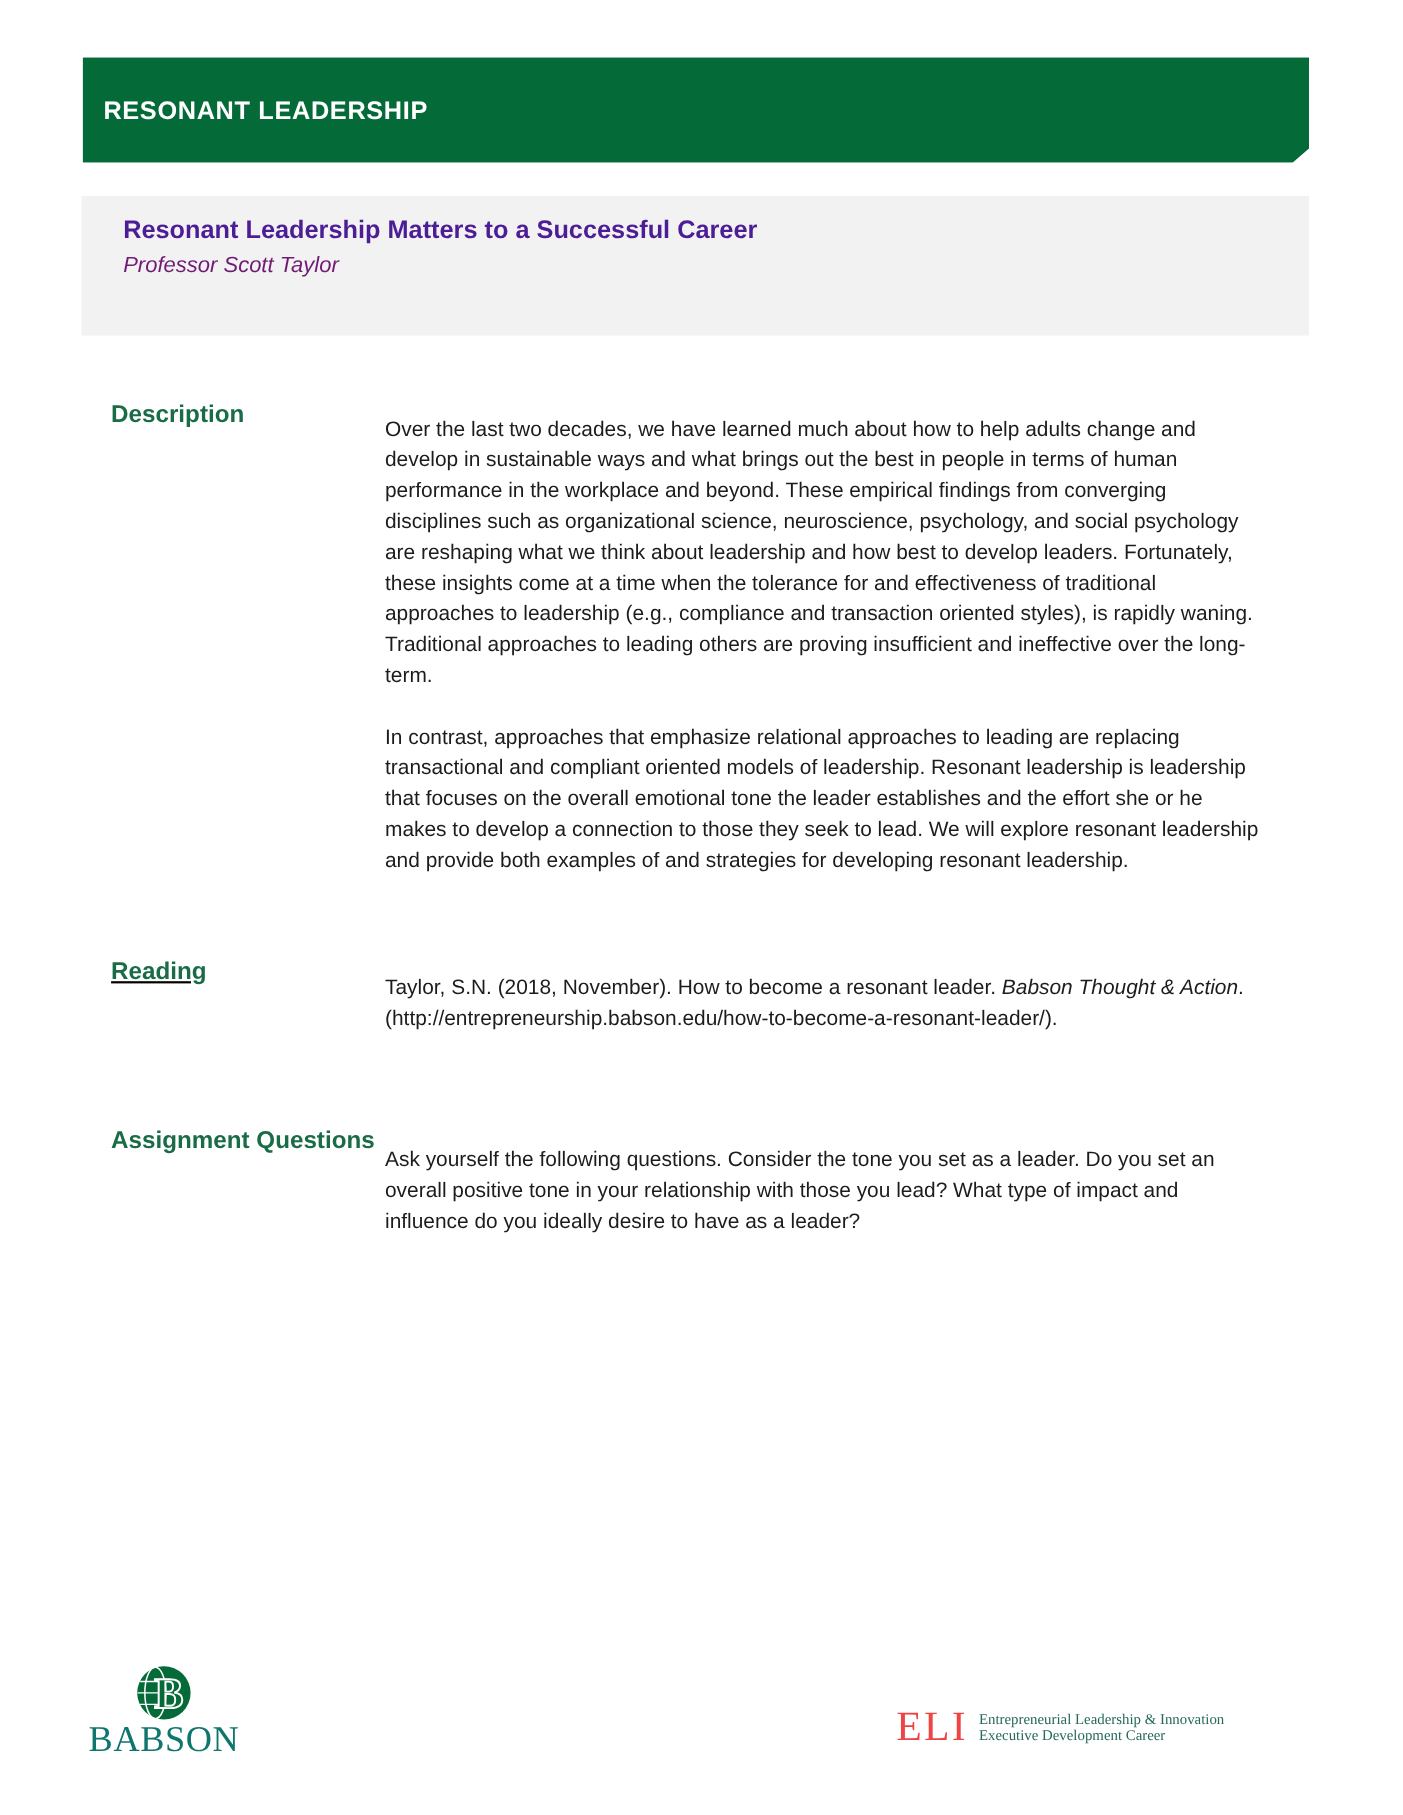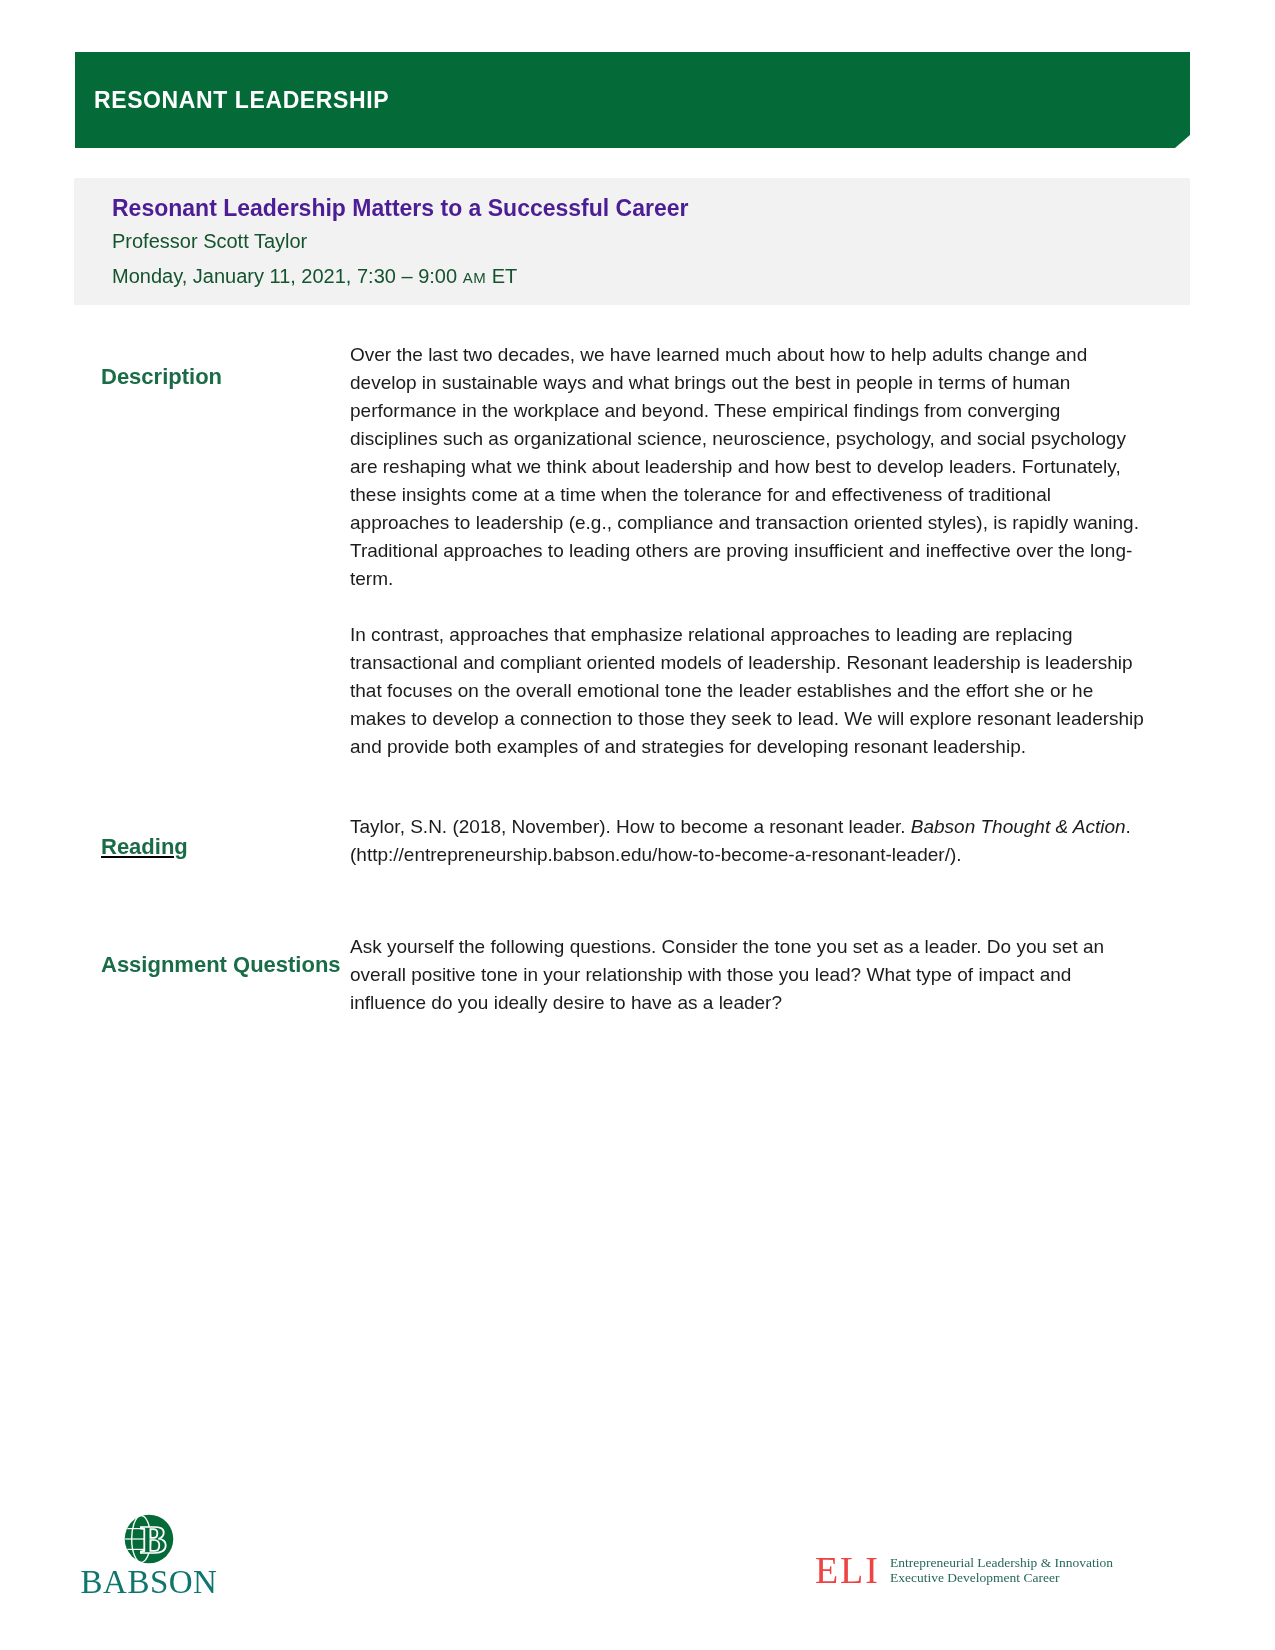--- a/index.html
+++ b/index.html
@@ -29,30 +29,30 @@
     position:absolute; left:74px; top:178px;
     width:1124px; height:127px;
     background:#F2F2F2;
     box-sizing:border-box;
     padding:16px 0 0 38px;
   }
   .session-title {
     color:#4c1d95; font-size:23px; font-weight:bold; line-height:28px;
   }
   .session-meta {
-    color:#14532d; font-size:20px; line-height:31px;
+    color:#701a75; font-size:20px; font-style:italic; line-height:31px;
     margin-top:4px;
   }
   .session-meta .meridiem { font-size:15px; letter-spacing:0.5px; }
 
   
   .content { position:absolute; left:101px; top:341px; width:1044px; }
   .row { display:flex; }
   .label-col { flex:0 0 249px; width:249px; }
-  .text-col { flex:1; }
+  .text-col { flex:1;margin-top:36px; }
   .section-label {
     color:#1A6C47; font-size:22px; font-weight:bold; line-height:34px;
   }
   .body-text { font-size:19px; line-height:28px; color:#1C1C1C; }
   .body-text p { margin:0; }
   .body-text p + p { margin-top:28px; }
   .row-description .label-col { padding-top:19px; }
   .row-reading { margin-top:52px; }
   .row-reading .label-col { padding-top:17px;text-decoration:underline; }
   .row-assignment { margin-top:64px; }
@@ -89,23 +89,20 @@
 
 <div class="page">
 
   <div class="banner">
     <span class="banner-title">RESONANT LEADERSHIP</span>
   </div>
 
   <div class="session-box">
     <div class="session-title">Resonant Leadership Matters to a Successful Career</div>
     <div class="session-meta">Professor Scott Taylor</div>
-    <div class="session-meta">
-      <span>Monday, January 11, 2021, 7:30 – 9:00 </span><span class="meridiem">AM</span><span> ET</span>
-    </div>
   </div>
 
   <div class="content">
 
     <div class="row row-description">
       <div class="label-col">
         <div class="section-label">Description</div>
       </div>
       <div class="text-col body-text">
         <p>Over the last two decades, we have learned much about how to help adults change and develop in sustainable ways and what brings out the best in people in terms of human performance in the workplace and beyond. These empirical findings from converging disciplines such as organizational science, neuroscience, psychology, and social psychology are reshaping what we think about leadership and how best to develop leaders. Fortunately, these insights come at a time when the tolerance for and effectiveness of traditional approaches to leadership (e.g., compliance and transaction oriented styles), is rapidly waning. Traditional approaches to leading others are proving insufficient and ineffective over the long-term.</p>

